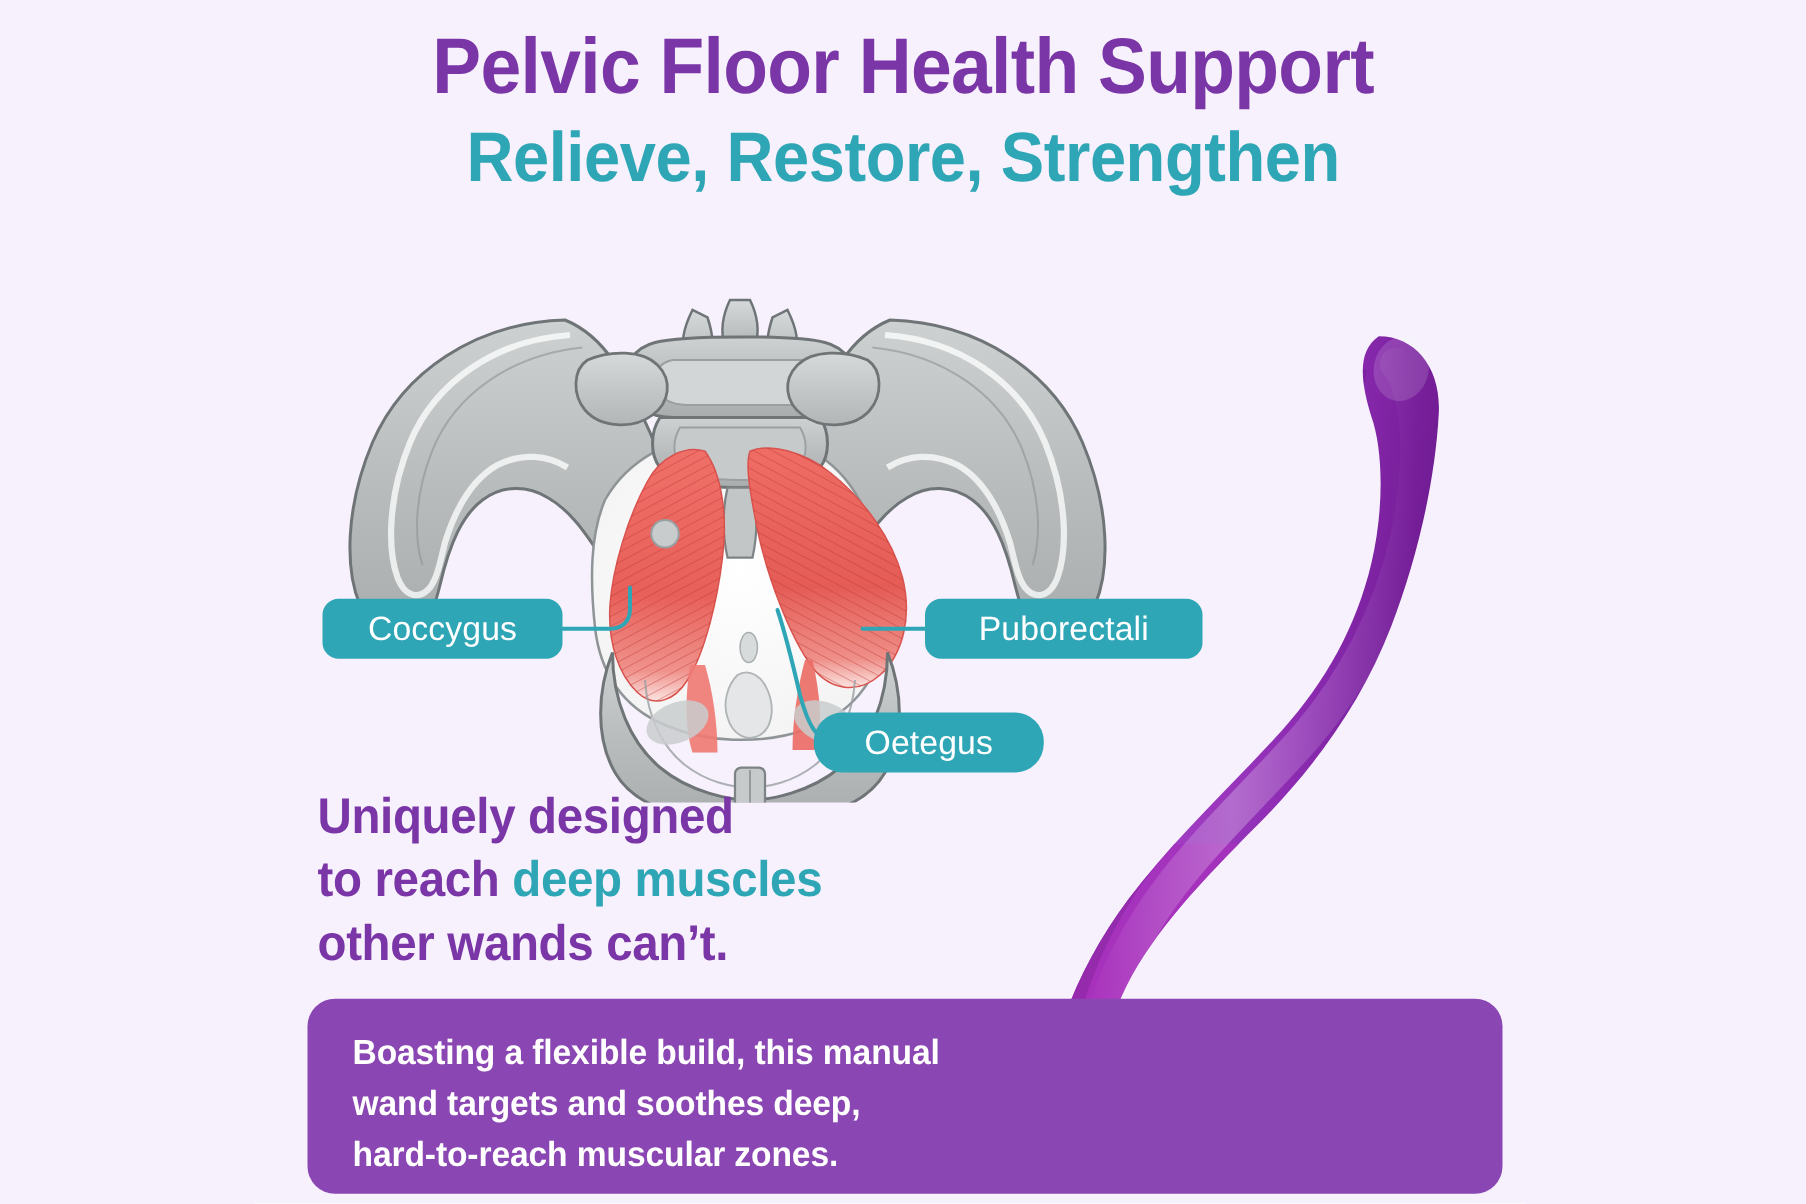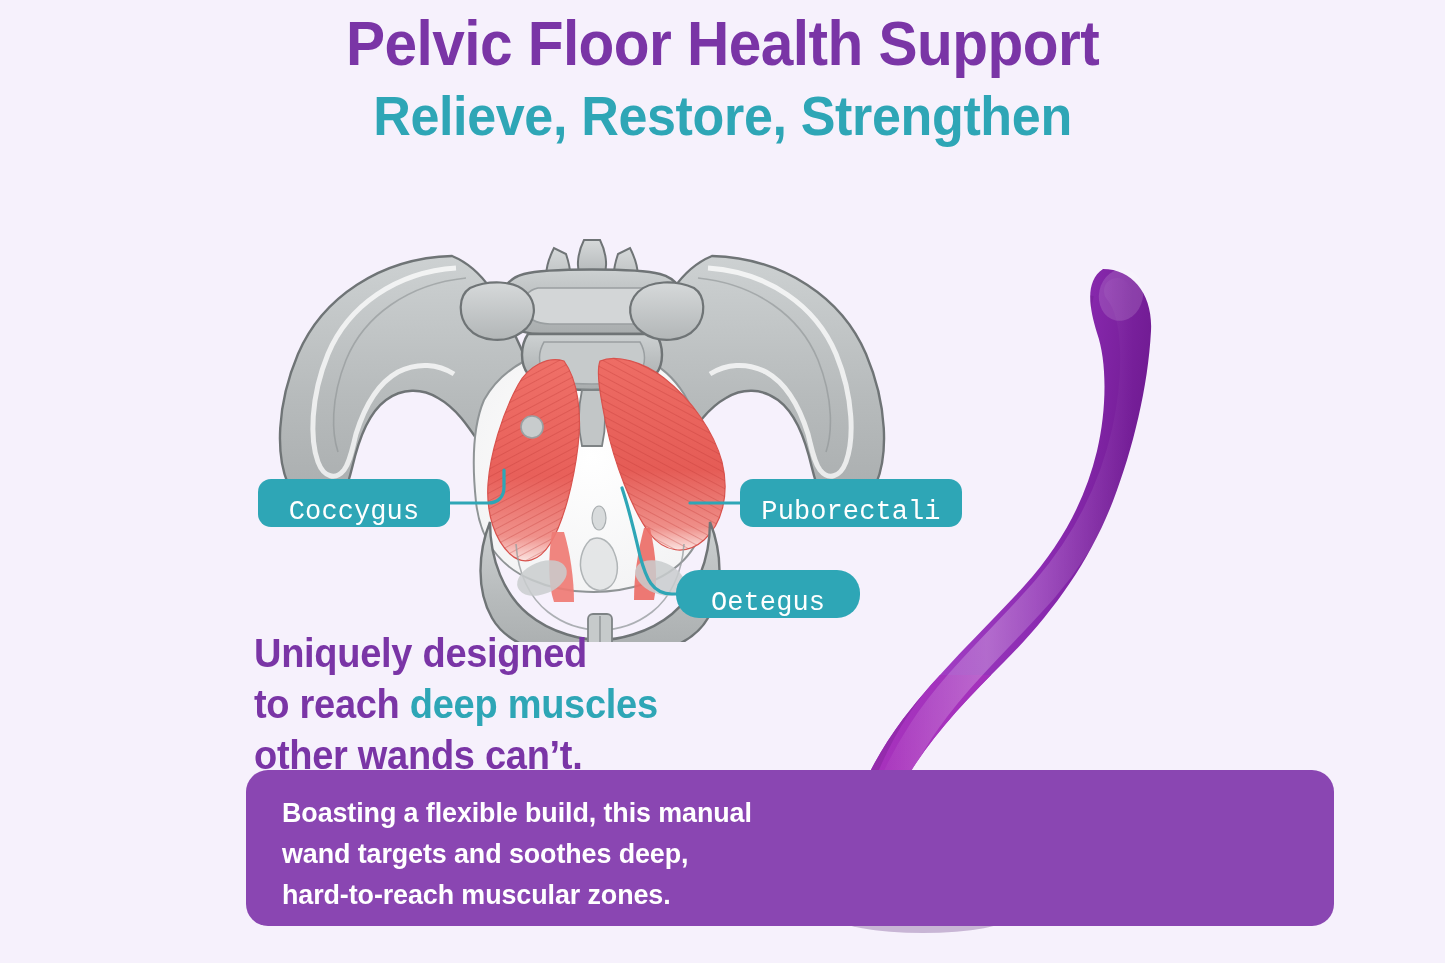--- a/index.html
+++ b/index.html
@@ -15,21 +15,21 @@
     overflow: hidden;
     background: #f6f1fc;
     font-family: "Liberation Sans", sans-serif;
     -webkit-font-smoothing: antialiased;
   }
 
   
   #headings {
     position: absolute;
     left: 0;
-    top: 12px;
+    top: 22px;
     width: 1445px;
     text-align: center;
     line-height: 1;
   }
   #title {
     display: block;
     font-size: 63px;
     font-weight: 700;
     letter-spacing: -0.6px;
     color: #7a35a6;
@@ -60,29 +60,28 @@
   
   .pill {
     position: absolute;
     background: #2ea6b6;
     color: #ffffff;
     border-radius: 13px;
     font-size: 27px;
     font-weight: 400;
     letter-spacing: 0.1px;
     display: flex;
-    align-items: flex-end;
+    align-items: center;
     justify-content: center;
     white-space: nowrap;
     box-sizing: border-box;
-    font-family: Liberation Mono, monospace;
   }
   #pill-coccygus   { left: 258px; top: 479px; width: 192px; height: 48px; }
   #pill-puborect   { left: 740px; top: 479px; width: 222px; height: 48px; }
-  #pill-oetegus    { left: 676px; top: 570px; width: 184px; height: 48px; border-radius: 23px; }
+  #pill-oetegus    { left: 651px; top: 570px; width: 184px; height: 48px; border-radius: 23px; }
 
   
   #leaders {
     position: absolute;
     left: 0; top: 0;
     width: 1445px; height: 963px;
     pointer-events: none;
   }
 
   
@@ -98,22 +97,22 @@
     color: #7a35a6;
     transform: scaleX(0.95);
     transform-origin: left top;
   }
   #tagline .hl { color: #2ea6b6; }
 
   
   #descbox {
     position: absolute;
     left: 246px;
-    top: 770px;
-    width: 1088px;
+    top: 799px;
+    width: 956px;
     height: 156px;
     background: #8a46b2;
     border-radius: 22px;
   }
   #desctext {
     position: absolute;
     left: 36px;
     top: 22px;
     width: 620px;
     color: #ffffff;

